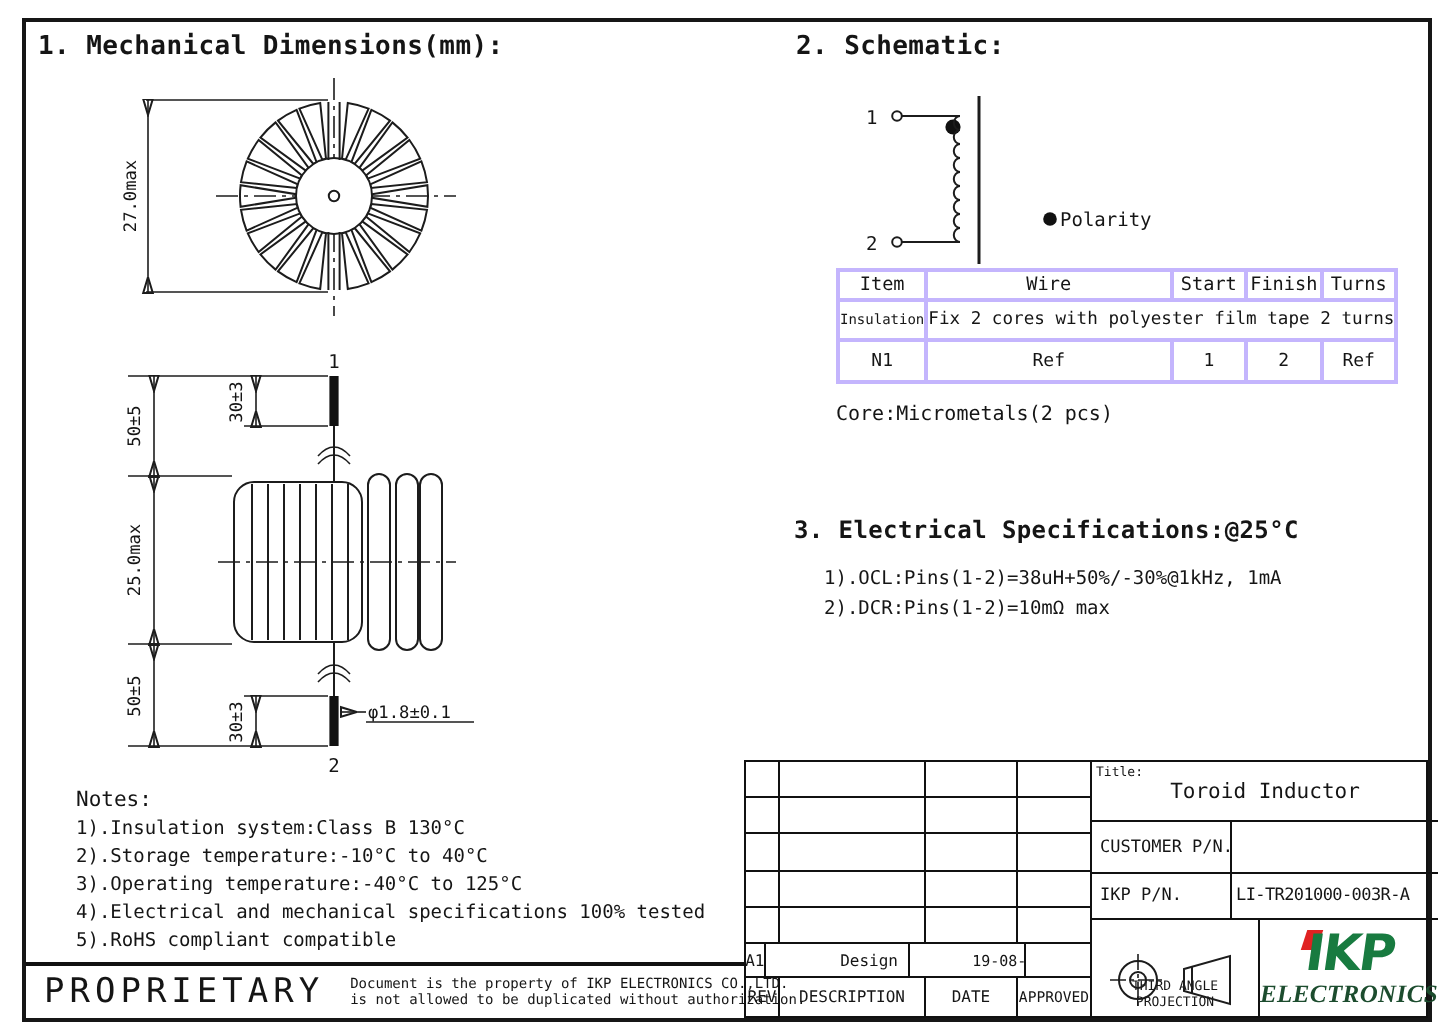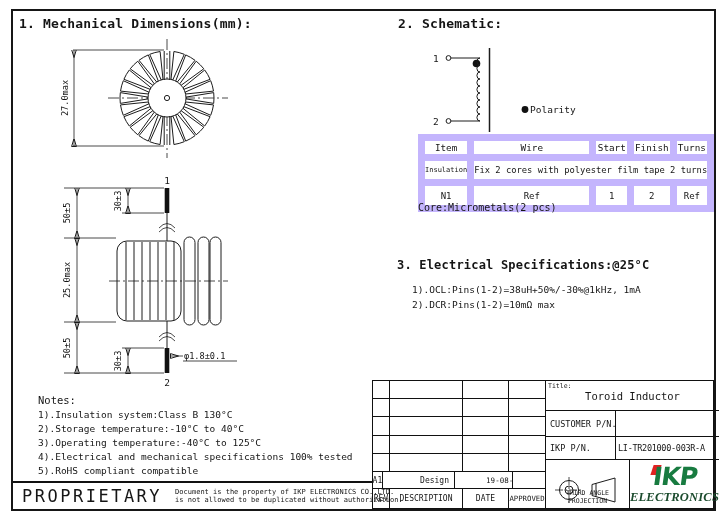--- a/index.html
+++ b/index.html
@@ -12,21 +12,21 @@
   svg line,svg path,svg rect,svg circle,svg polygon{stroke:#1c1c1c;fill:none;stroke-width:1;}
   .thin{stroke-width:0.8;}
   .cl{stroke-dasharray:11 3 2 3;stroke-width:0.8;}
   .blackfill{fill:#111;stroke:none;}
   .wht{fill:#fff;}
   svg text{stroke:none;fill:#151515;font-family:"DejaVu Sans Mono",monospace;}
   .dimtxt{font-size:8.6px;}
   .pinlbl{font-size:9.5px;}
   
   #wiretable{border-collapse:collapse;}
-  #wiretable td{border:7px solid #c4b5fd;text-align:center;vertical-align:middle;padding:0;
+  #wiretable td{border:2px solid #c4b5fd;text-align:center;vertical-align:middle;padding:0;
                 font-size:9px;white-space:nowrap;}
   #wiretable .hdr td{height:13px;font-size:9.3px;}
   #wiretable .ins td{height:18px;}
   #wiretable .ins .item{font-size:7px;}
   #wiretable .ins .desc{font-size:8.8px;}
   #wiretable .n1 td{height:19px;}
   .small-note{font-size:10px;white-space:nowrap;}
   .spec-line{font-size:9.5px;white-space:nowrap;}
   .note-line{font-size:9.5px;white-space:nowrap;}
   

